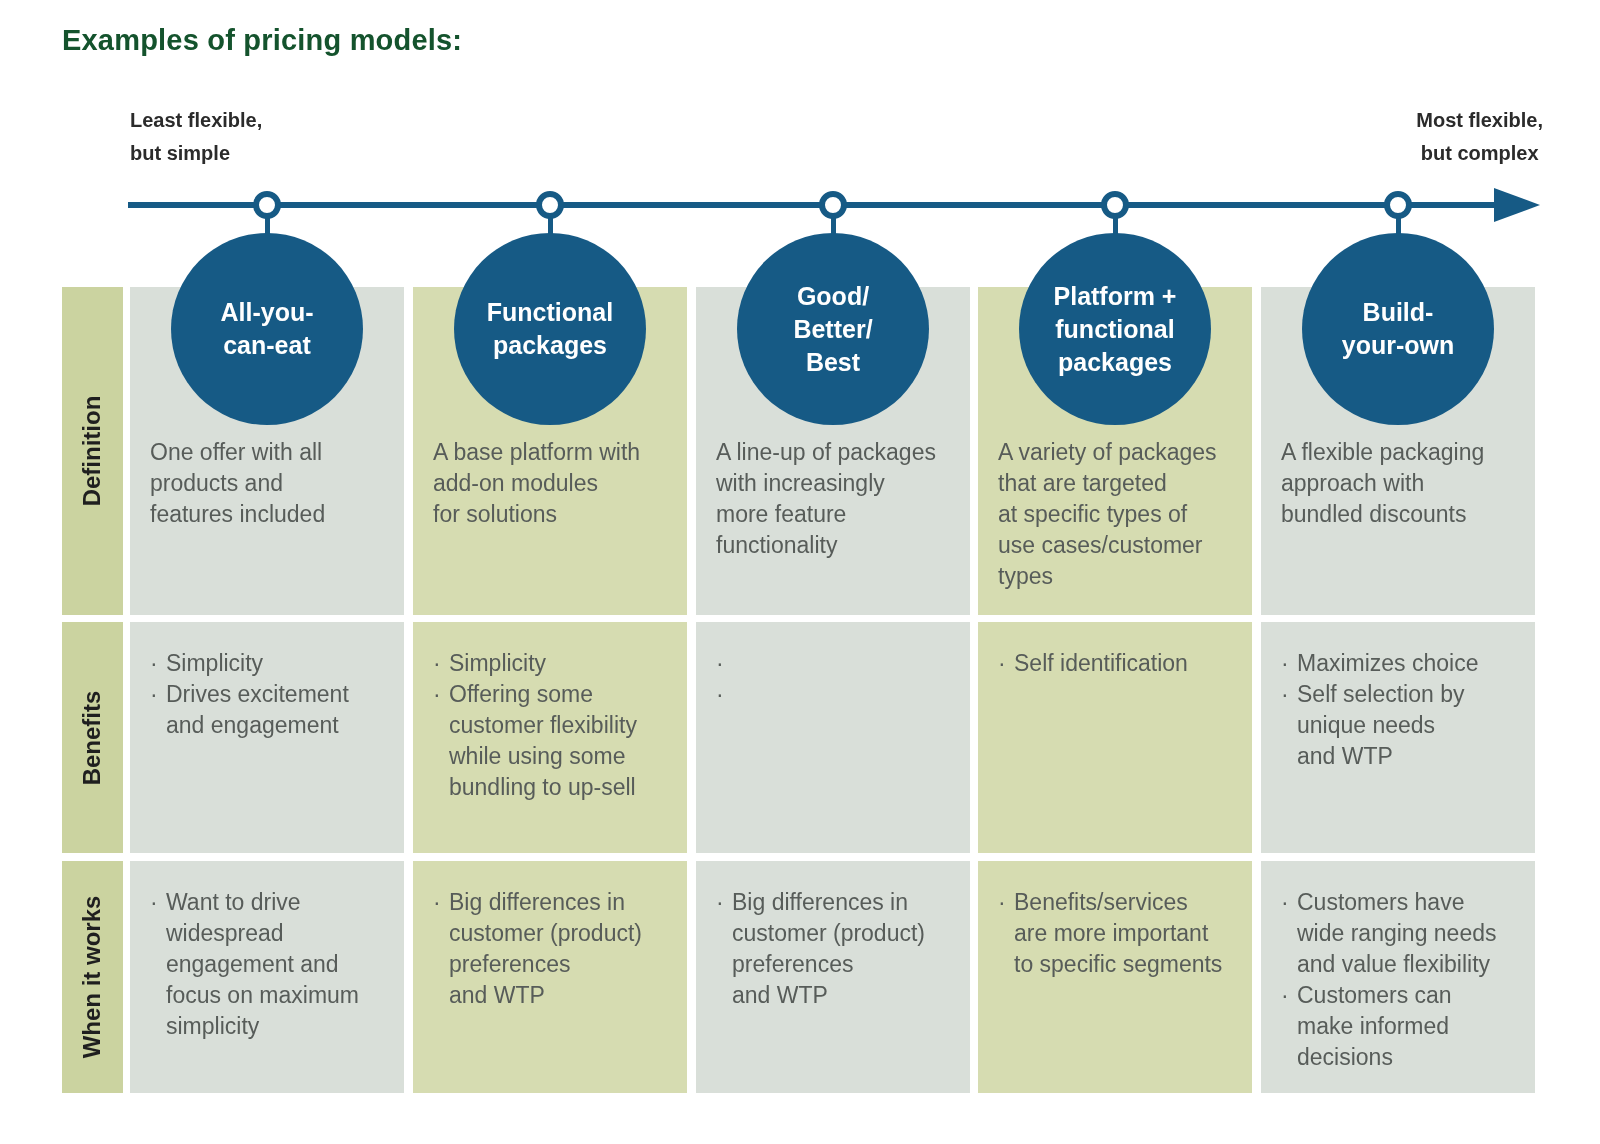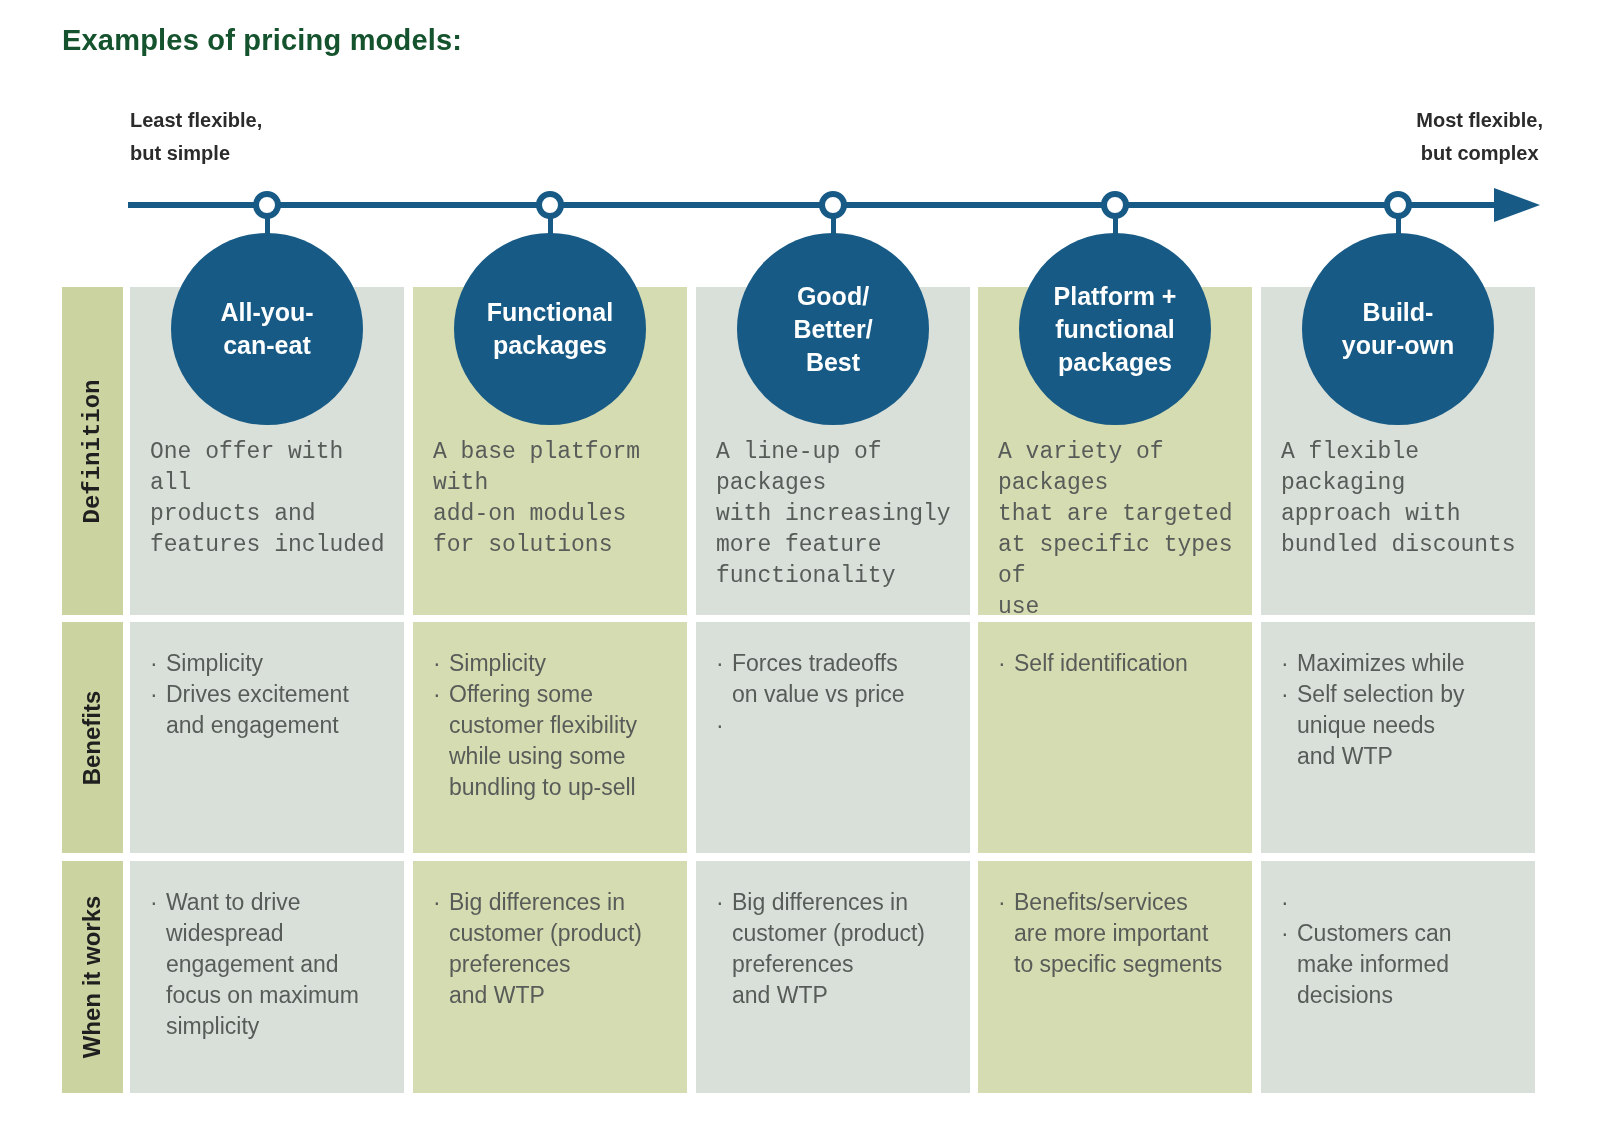--- a/index.html
+++ b/index.html
@@ -34,21 +34,21 @@
   .rowhead { position:absolute; left:62px; width:61px; background:#cbd3a0;
              display:flex; align-items:center; justify-content:center; }
   .rowhead .vtext { transform:rotate(-90deg); white-space:nowrap;
                     font-size:24px; font-weight:bold; color:#1f1f1f; }
 
   .cell { position:absolute; width:274px; padding:26px 14px 0 20px;
           font-size:23px; line-height:31px; color:#575c59; }
   .cell.gray  { background:#d9dfd9; }
   .cell.olive { background:#d6dcb1; }
 
-  .row-def  { top:287px; height:328px;font-family:Liberation Mono, monospace; }
+  .row-def  { top:287px; height:328px; }
   .row-ben  { top:622px; height:231px; }
   .row-when { top:861px; height:232px; }
   .cell.row-def { padding-top:150px; }
 
   .cell.c1{left:130px;} .cell.c2{left:413px;} .cell.c3{left:696px;} .cell.c4{left:978px;} .cell.c5{left:1261px;}
 
   ul.bullets { list-style:none; }
   ul.bullets li { display:flex; }
   ul.bullets .bullet { width:16px; flex:0 0 16px; }
 </style>
@@ -146,41 +146,39 @@
 customer flexibility
 while using some
 bundling to up-sell</span>
         </li>
     </ul>
   </div>
   <div class="cell row-ben c3 gray">
     <ul class="bullets">
       <li>
           <span class="bullet">·</span>
-          <span class="pre">Forces tradeoffs
-on value vs price</span>
         </li>
       <li>
           <span class="bullet">·</span>
         </li>
     </ul>
   </div>
   <div class="cell row-ben c4 olive">
     <ul class="bullets">
       <li>
           <span class="bullet">·</span>
           <span class="pre">Self identification</span>
         </li>
     </ul>
   </div>
   <div class="cell row-ben c5 gray">
     <ul class="bullets">
       <li>
           <span class="bullet">·</span>
-          <span class="pre">Maximizes while</span>
+          <span class="pre">Maximizes choice</span>
         </li>
       <li>
           <span class="bullet">·</span>
           <span class="pre">Self selection by
 unique needs
 and WTP</span>
         </li>
     </ul>
   </div>
 
@@ -225,20 +223,23 @@
           <span class="pre">Benefits/services
 are more important
 to specific segments</span>
         </li>
     </ul>
   </div>
   <div class="cell row-when c5 gray">
     <ul class="bullets">
       <li>
           <span class="bullet">·</span>
+          <span class="pre">Customers have
+wide ranging needs
+and value flexibility</span>
         </li>
       <li>
           <span class="bullet">·</span>
           <span class="pre">Customers can
 make informed
 decisions</span>
         </li>
     </ul>
   </div>
 

